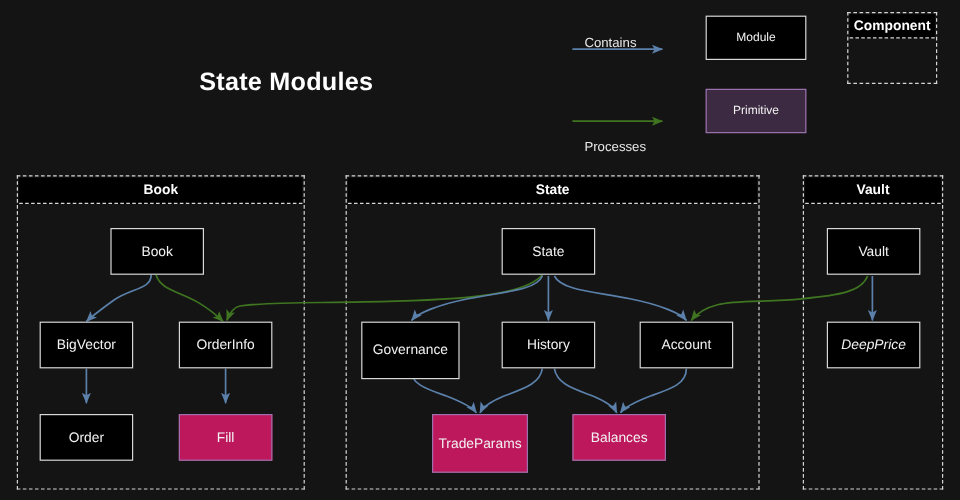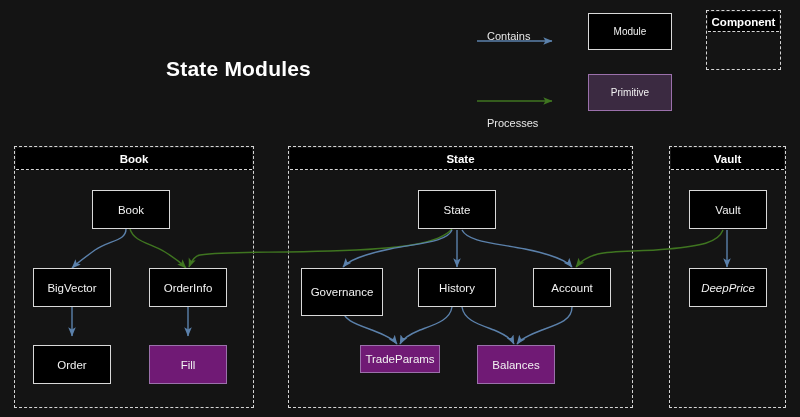--- a/index.html
+++ b/index.html
@@ -8,21 +8,21 @@
   #canvas{position:absolute;left:0;top:0;width:800px;height:417px;}
   .layer-svg{position:absolute;left:0;top:0;width:800px;height:417px;pointer-events:none;}
 
   .title{position:absolute;font-size:21px;font-weight:bold;color:#ffffff;
          letter-spacing:.2px;white-space:nowrap;}
 
   
   .node{position:absolute;box-sizing:border-box;display:flex;align-items:center;
         justify-content:center;font-size:11.5px;color:#f2f2f2;white-space:nowrap;}
   .node.module{background:#000000;border:1.3px solid #d9d9d9;}
-  .node.primitive{background:#701a75;border:1.3px solid #9b70ab;}
+  .node.primitive{background:#be185d;border:1.3px solid #9b70ab;}
 
   
   .cluster{position:absolute;box-sizing:border-box;
            border:1.6px dashed #d6d6d6;background:transparent;}
   .cluster-head{position:absolute;box-sizing:border-box;background:#000000;
                 border-bottom:1.6px dashed #d6d6d6;display:flex;align-items:center;
                 justify-content:center;font-size:11.5px;font-weight:bold;color:#ffffff;}
 
   
   .legend-label{position:absolute;font-size:11px;color:#e8e8e8;white-space:nowrap;}
@@ -130,21 +130,21 @@
   </div>
   <div class="node module" style="left:301px;top:268px;width:82px;height:48px;">
     <span>Governance</span>
   </div>
   <div class="node module" style="left:418px;top:268px;width:78px;height:39px;">
     <span>History</span>
   </div>
   <div class="node module" style="left:533px;top:268px;width:78px;height:39px;">
     <span>Account</span>
   </div>
-  <div class="node primitive" style="left:360px;top:345px;width:80px;height:28px;">
+  <div class="node primitive" style="left:360px;top:345px;width:80px;height:49px;">
     <span>TradeParams</span>
   </div>
   <div class="node primitive" style="left:477px;top:345px;width:78px;height:39px;">
     <span>Balances</span>
   </div>
 
   <div class="node module" style="left:689px;top:190px;width:78px;height:39px;">
     <span>Vault</span>
   </div>
   <div class="node module" style="left:689px;top:268px;width:78px;height:39px;font-style:italic;">

